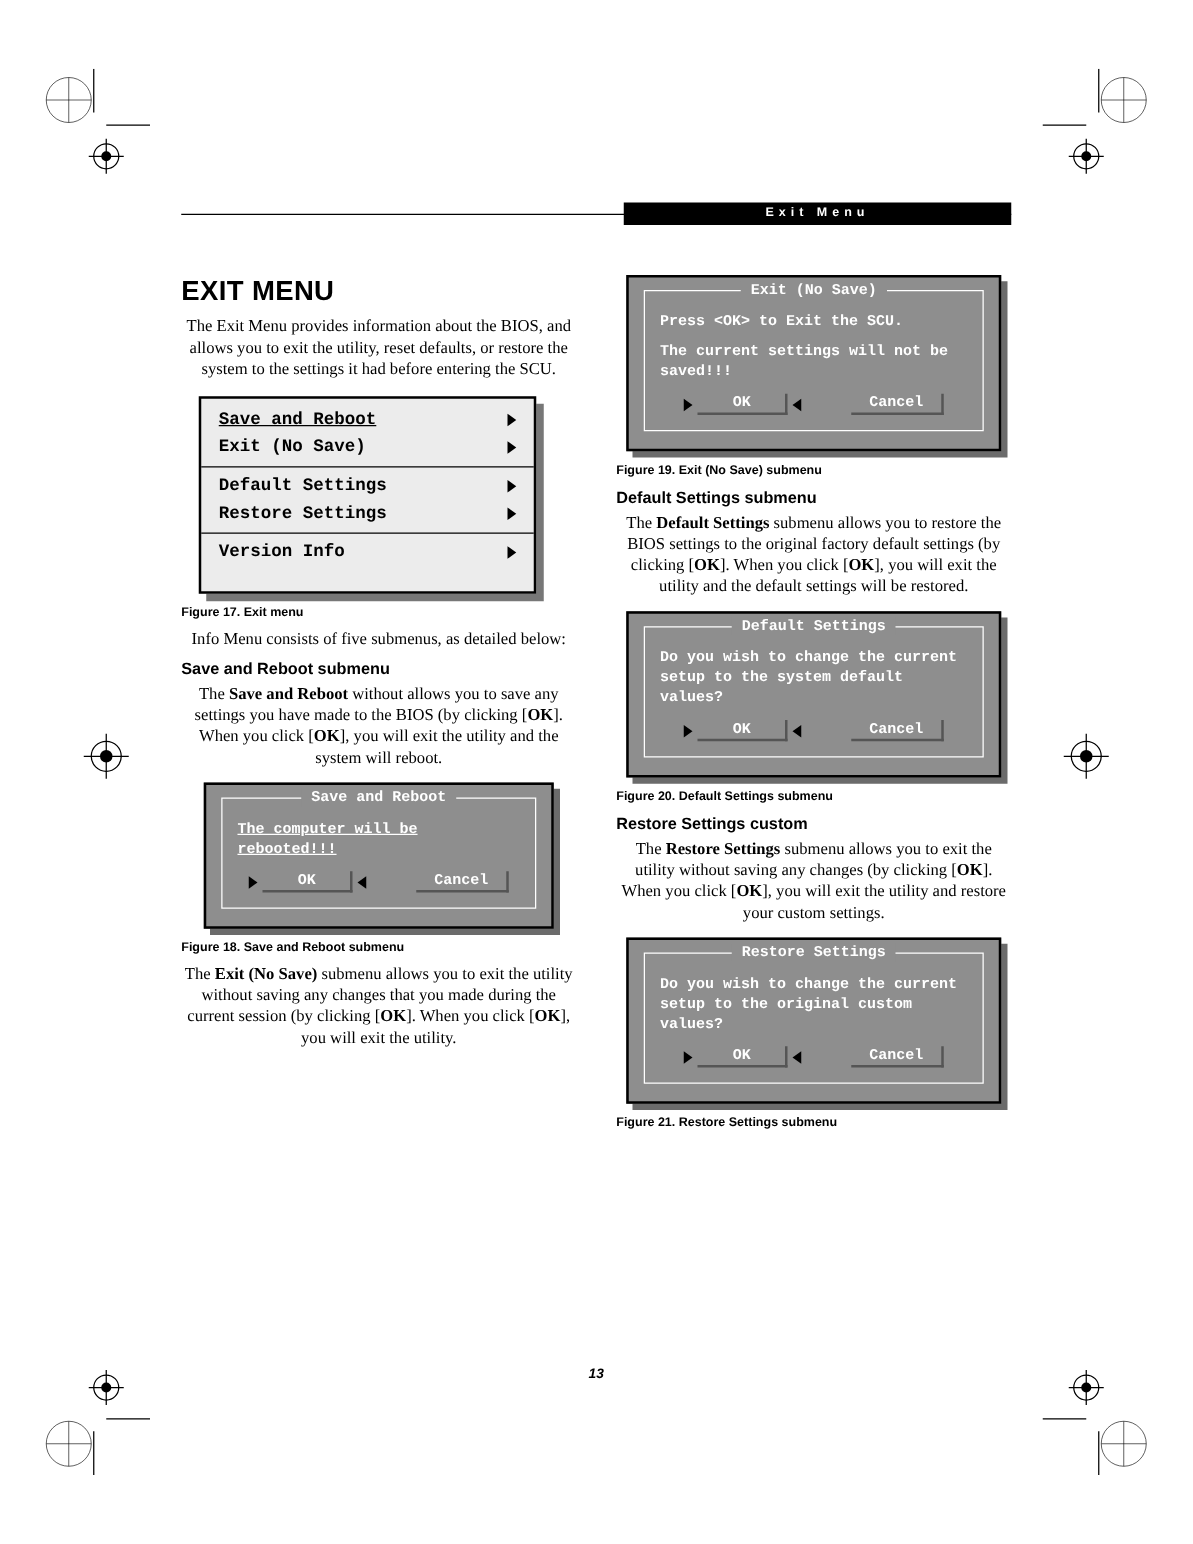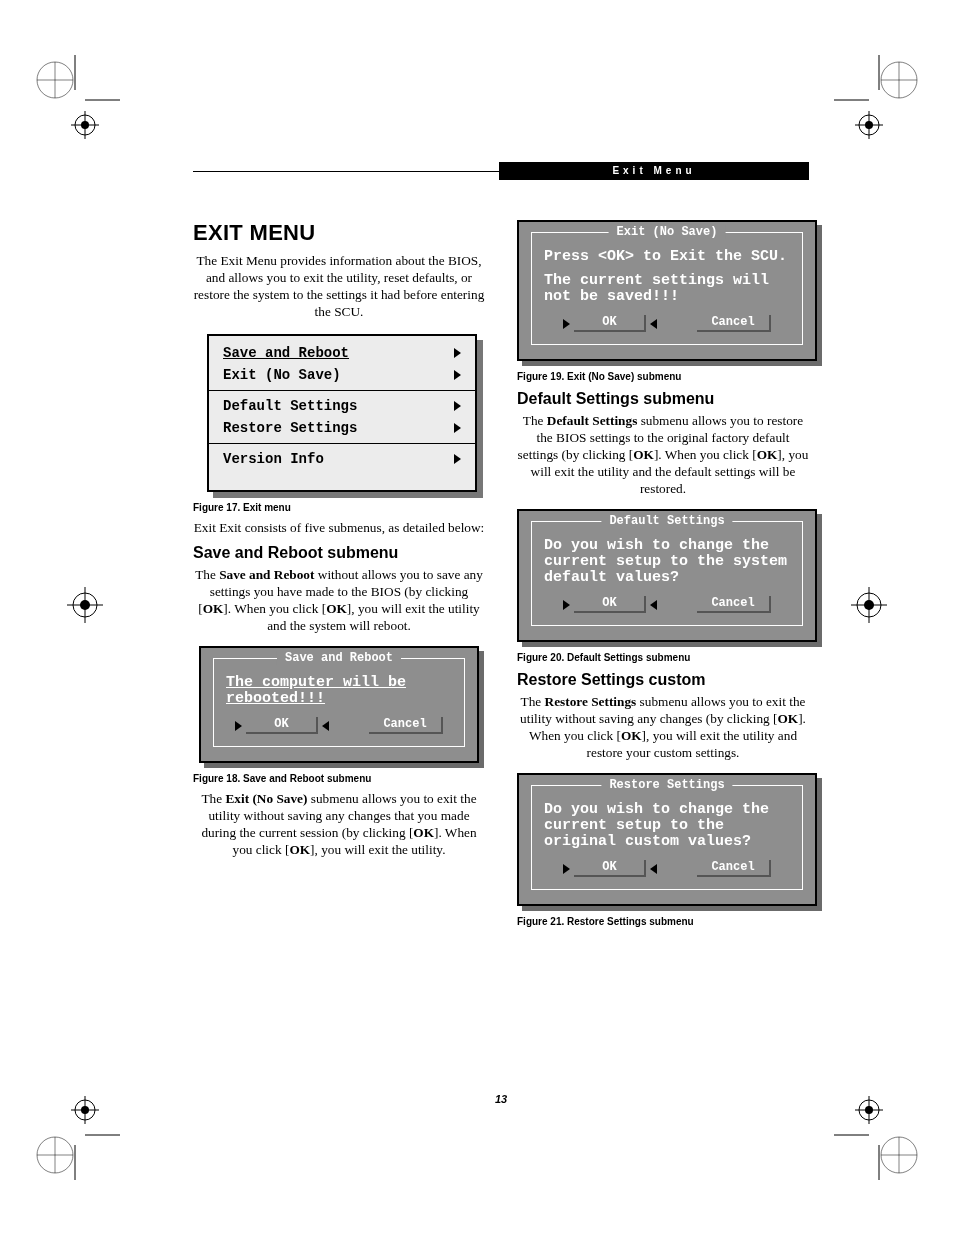--- a/index.html
+++ b/index.html
@@ -30,21 +30,20 @@
   .reg.bl { bottom: 55px; left: 30px; }
   .reg.br { bottom: 55px; right: 30px; }
 
   
   .page {
     position: absolute;
     left: 145px;
     right: 145px;
     top: 165px;
     bottom: 130px;
-    margin-left: 48px;
   }
 
   
   .runhead {
     position: absolute;
     top: -3px;
     right: 0;
     width: 310px;
     height: 18px;
     background: #000;
@@ -86,21 +85,21 @@
     font-size: 13.3px;
     line-height: 17px;
     margin: 0 0 6px 0;
     text-align: center;
   }
   p.body .b { font-weight: bold; }
 
   h2.sub {
     font-family: "Trebuchet MS", "Verdana", sans-serif;
     font-weight: bold;
-    font-size: 16px;
+    font-size: 13px;
     margin: 8px 0 4px 0;
   }
 
   .figcap {
     font-family: "Verdana", "Helvetica", sans-serif;
     font-weight: bold;
     font-size: 10px;
     margin: 10px 0 6px 0;
   }
 
@@ -147,21 +146,21 @@
     white-space: nowrap;
     font-family: "Courier New", monospace;
     font-weight: bold;
     font-size: 12px;
     color: #fff;
   }
   .scu-text {
     color: #fff;
     font-family: "Courier New", monospace;
     font-weight: bold;
-    font-size: 15px;
+    font-size: 12px;
     line-height: 16px;
     margin: 0 0 8px 0;
   }
   .scu-text.center { text-align: left; }
   .scu-text.under { text-decoration: underline; }
 
   .btnrow {
     display: flex;
     justify-content: center;
     gap: 40px;
@@ -366,21 +365,21 @@
           </div>
           <div class="menu-sep"></div>
           <div class="menu-item">
             <span>Version Info</span>
               <span class="tri-r"></span>
           </div>
         </div>
       </div>
 
       <div class="figcap">Figure 17.  Exit menu</div>
-      <p class="body">Exit Exit consists of five submenus, as detailed below:</p>
+      <p class="body">Info Menu consists of five submenus, as detailed below:</p>
 
       <h2 class="sub">Save and Reboot submenu</h2>
       <p class="body">
         <span>The </span><span class="b">Save and Reboot</span><span> without allows you to save any settings you have made to the BIOS (by clicking [</span><span class="b">OK</span><span>]. When you click [</span><span class="b">OK</span><span>], you will exit the utility and the system will reboot.</span>
       </p>
 
       <div class="scu-outer w280">
         <div class="scu-shadow"></div>
         <div class="scu-panel">
           <div class="scu-fieldset">

